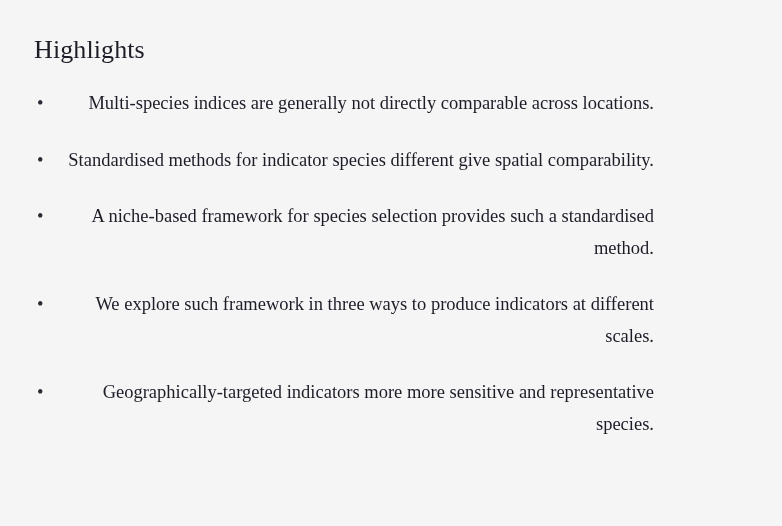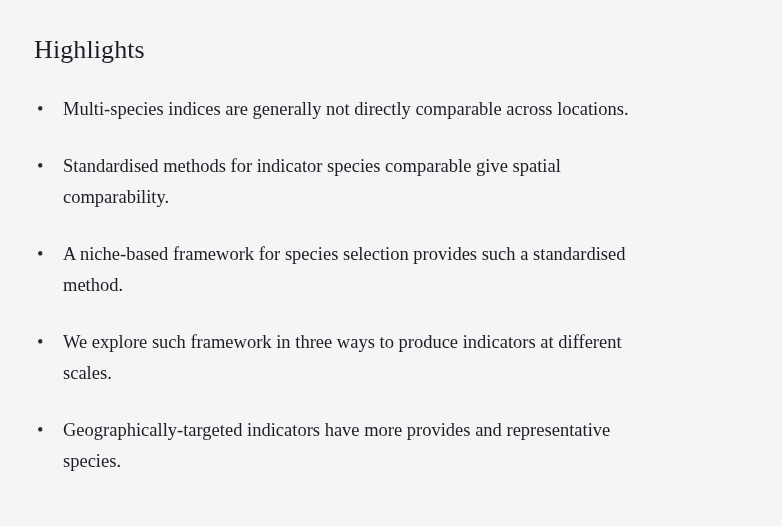--- a/index.html
+++ b/index.html
@@ -21,21 +21,21 @@
     background: #f5f5f5;
     box-sizing: border-box;
     padding: 34px 34px 0 34px;
   }
   .highlights-title {
     font-family: "Liberation Serif", "DejaVu Serif", serif;
     font-size: 26px;
     font-weight: 400;
     line-height: 32px;
     color: #1d1d28;
-    margin: 0 0 28px 0;
+    margin: 0 0 22px 0;
     letter-spacing: 0.1px;
   }
   .highlights-list {
     list-style: none;
     margin: 0;
     padding: 0;
     width: 620px;
   }
   .highlight-item {
     position: relative;
@@ -54,50 +54,51 @@
     left: 3px;
     top: 0;
     width: 12px;
     text-align: left;
     font-size: 18.5px;
     line-height: 31.5px;
     color: #2b2b36;
   }
   .highlight-text {
     display: block;
+    text-align: right;
   }
 </style>
 </head>
 <body>
 
 <div class="page">
 
   <h1 class="highlights-title">Highlights</h1>
 
   <ul class="highlights-list">
 
     <li class="highlight-item">
       <span class="bullet-marker">•</span>
       <span class="highlight-text">Multi-species indices are generally not directly comparable across locations.</span>
     </li>
 
     <li class="highlight-item">
       <span class="bullet-marker">•</span>
-      <span class="highlight-text">Standardised methods for indicator species comparable give spatial comparability.</span>
+      <span class="highlight-text">Standardised methods for indicator species different give spatial comparability.</span>
     </li>
 
     <li class="highlight-item">
       <span class="bullet-marker">•</span>
       <span class="highlight-text">A niche-based framework for species selection provides such a standardised method.</span>
     </li>
 
     <li class="highlight-item">
       <span class="bullet-marker">•</span>
       <span class="highlight-text">We explore such framework in three ways to produce indicators at different scales.</span>
     </li>
 
     <li class="highlight-item">
       <span class="bullet-marker">•</span>
-      <span class="highlight-text">Geographically-targeted indicators have more provides and representative species.</span>
+      <span class="highlight-text">Geographically-targeted indicators more more sensitive and representative species.</span>
     </li>
 
   </ul>
 </div>
 
 </body></html>

